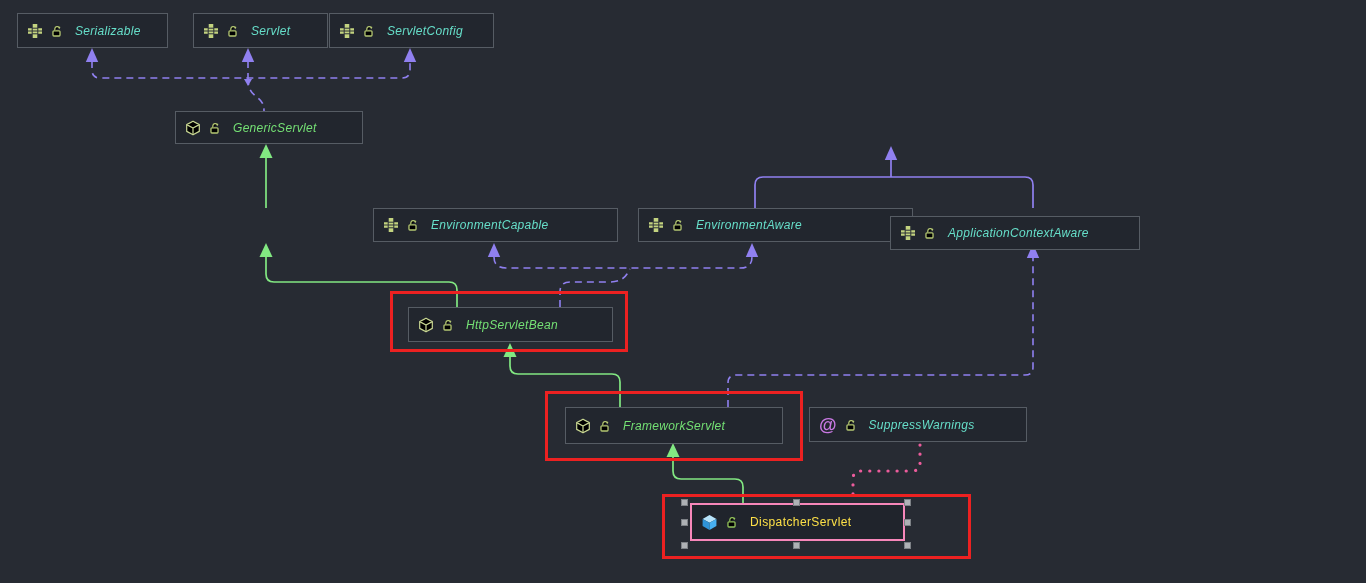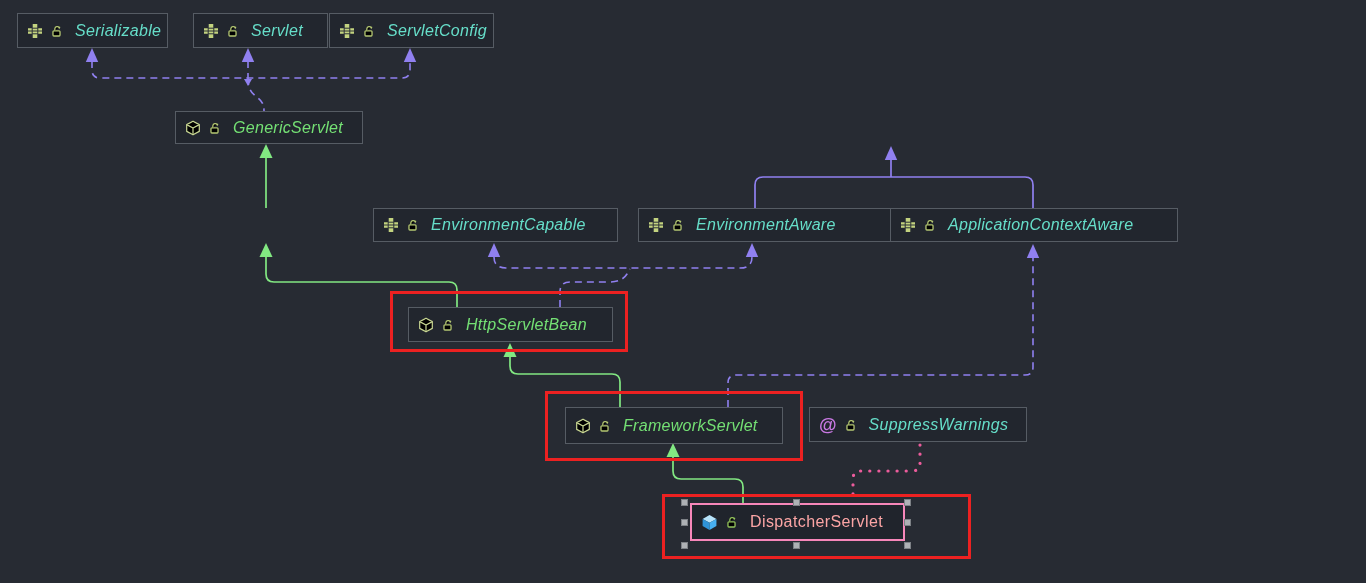--- a/index.html
+++ b/index.html
@@ -1,27 +1,27 @@
 <!DOCTYPE html>
 <html><head>
 <meta charset="utf-8">
 <style>
   html,body{margin:0;padding:0;background:#272b33;width:1366px;height:583px;overflow:hidden;
     font-family:"Liberation Sans","DejaVu Sans",sans-serif;}
   #canvas{position:relative;width:1366px;height:583px;background:#272b33;}
   #edges{position:absolute;left:0;top:0;width:1366px;height:583px;}
   .node{position:absolute;display:flex;align-items:center;gap:7px;padding:0 9px;
     background:#22262e;border:1px solid #565c64;box-sizing:border-box;}
-  .node .lbl{font-size:16px;font-style:italic;letter-spacing:.3px;white-space:nowrap;margin-left:5px;}
+  .node .lbl{font-size:12px;font-style:italic;letter-spacing:.3px;white-space:nowrap;margin-left:5px;}
   .node .ic{flex:0 0 auto;display:block;}
   .iface .lbl{color:#66dec9;}
   .acls  .lbl{color:#74e074;}
   .anno  .lbl{color:#66dec9;}
   .sel{border:2px solid #f787ba;background:#20242c;}
-  .sel .lbl{color:#fca5a5;font-style:normal;letter-spacing:.4px;}
+  .sel .lbl{color:#fde047;font-style:normal;letter-spacing:.4px;}
   .at{color:#c878e2;font-size:18px;font-weight:700;font-style:normal;line-height:14px;}
   .redbox{position:absolute;border:3px solid #ec2121;box-sizing:border-box;pointer-events:none;}
   .handle{position:absolute;width:7px;height:7px;background:#aeb1b5;border:1px solid #7d8186;box-sizing:border-box;}
 </style>
 </head>
 <body>
 
 <div id="canvas">
 
   <svg id="edges" viewBox="0 0 1366 583" xmlns="http://www.w3.org/2000/svg" fill="none">
@@ -154,21 +154,21 @@
         <path d="M5.2,1h5.6v4.2H15v5.6h-4.2V15H5.2v-4.2H1V5.2h4.2z" fill="#c3d37f"></path>
         <path d="M5.2,5.2H10.8 M5.2,10.8H10.8 M5.2,1V15 M10.8,1V15 M1,8H15" stroke="#2a2f37" stroke-width="1"></path>
       </svg>
     <svg class="ic" width="13" height="14" viewBox="0 0 14 14" stroke="#b5c873" stroke-width="1.4">
         <rect x="3.2" y="6.8" width="7.6" height="5.6" rx="1"></rect>
         <path d="M5.2,6.8 V4.6 A2.6,2.6 0 0 1 10,3.6 L10.6,2.4"></path>
       </svg>
     <span class="lbl">EnvironmentAware</span>
   </div>
 
-  <div class="node iface" style="left:890px;top:208px;width:288px;height:34px;">
+  <div class="node iface" style="left:890px;top:216px;width:250px;height:34px;">
     <svg class="ic" width="16" height="16" viewBox="0 0 16 16">
         <path d="M5.2,1h5.6v4.2H15v5.6h-4.2V15H5.2v-4.2H1V5.2h4.2z" fill="#c3d37f"></path>
         <path d="M5.2,5.2H10.8 M5.2,10.8H10.8 M5.2,1V15 M10.8,1V15 M1,8H15" stroke="#2a2f37" stroke-width="1"></path>
       </svg>
     <svg class="ic" width="13" height="14" viewBox="0 0 14 14" stroke="#b5c873" stroke-width="1.4">
         <rect x="3.2" y="6.8" width="7.6" height="5.6" rx="1"></rect>
         <path d="M5.2,6.8 V4.6 A2.6,2.6 0 0 1 10,3.6 L10.6,2.4"></path>
       </svg>
     <span class="lbl">ApplicationContextAware</span>
   </div>

